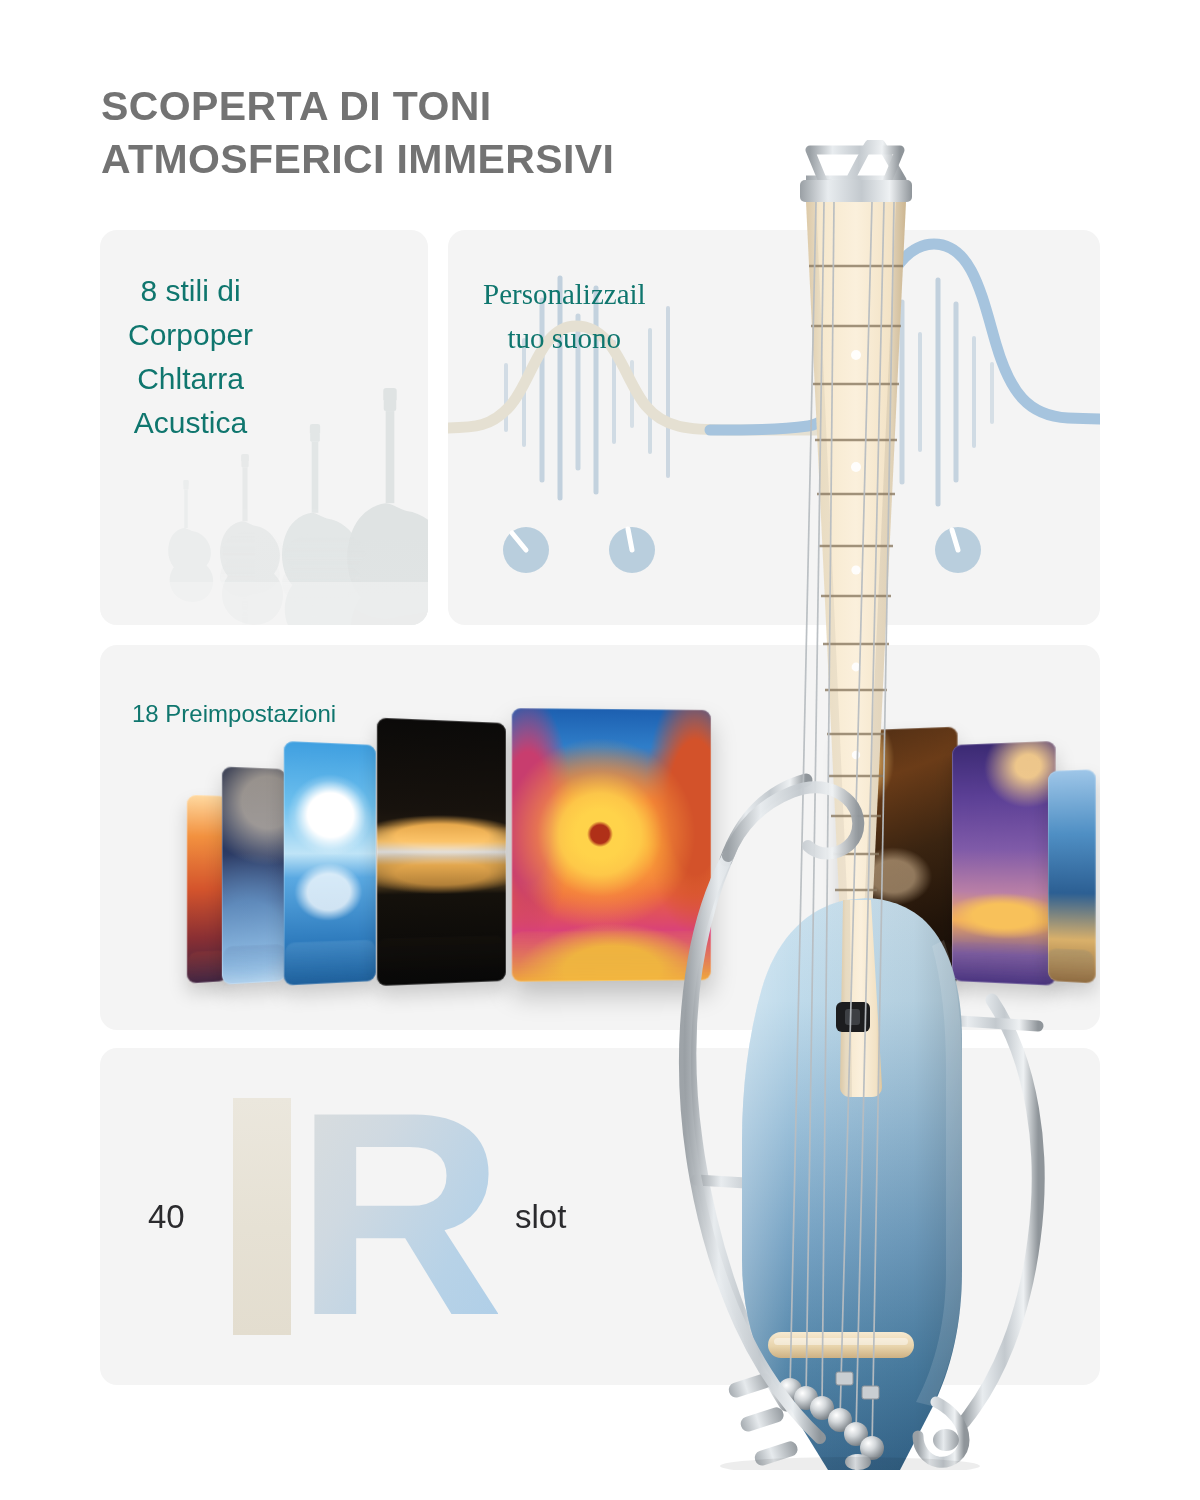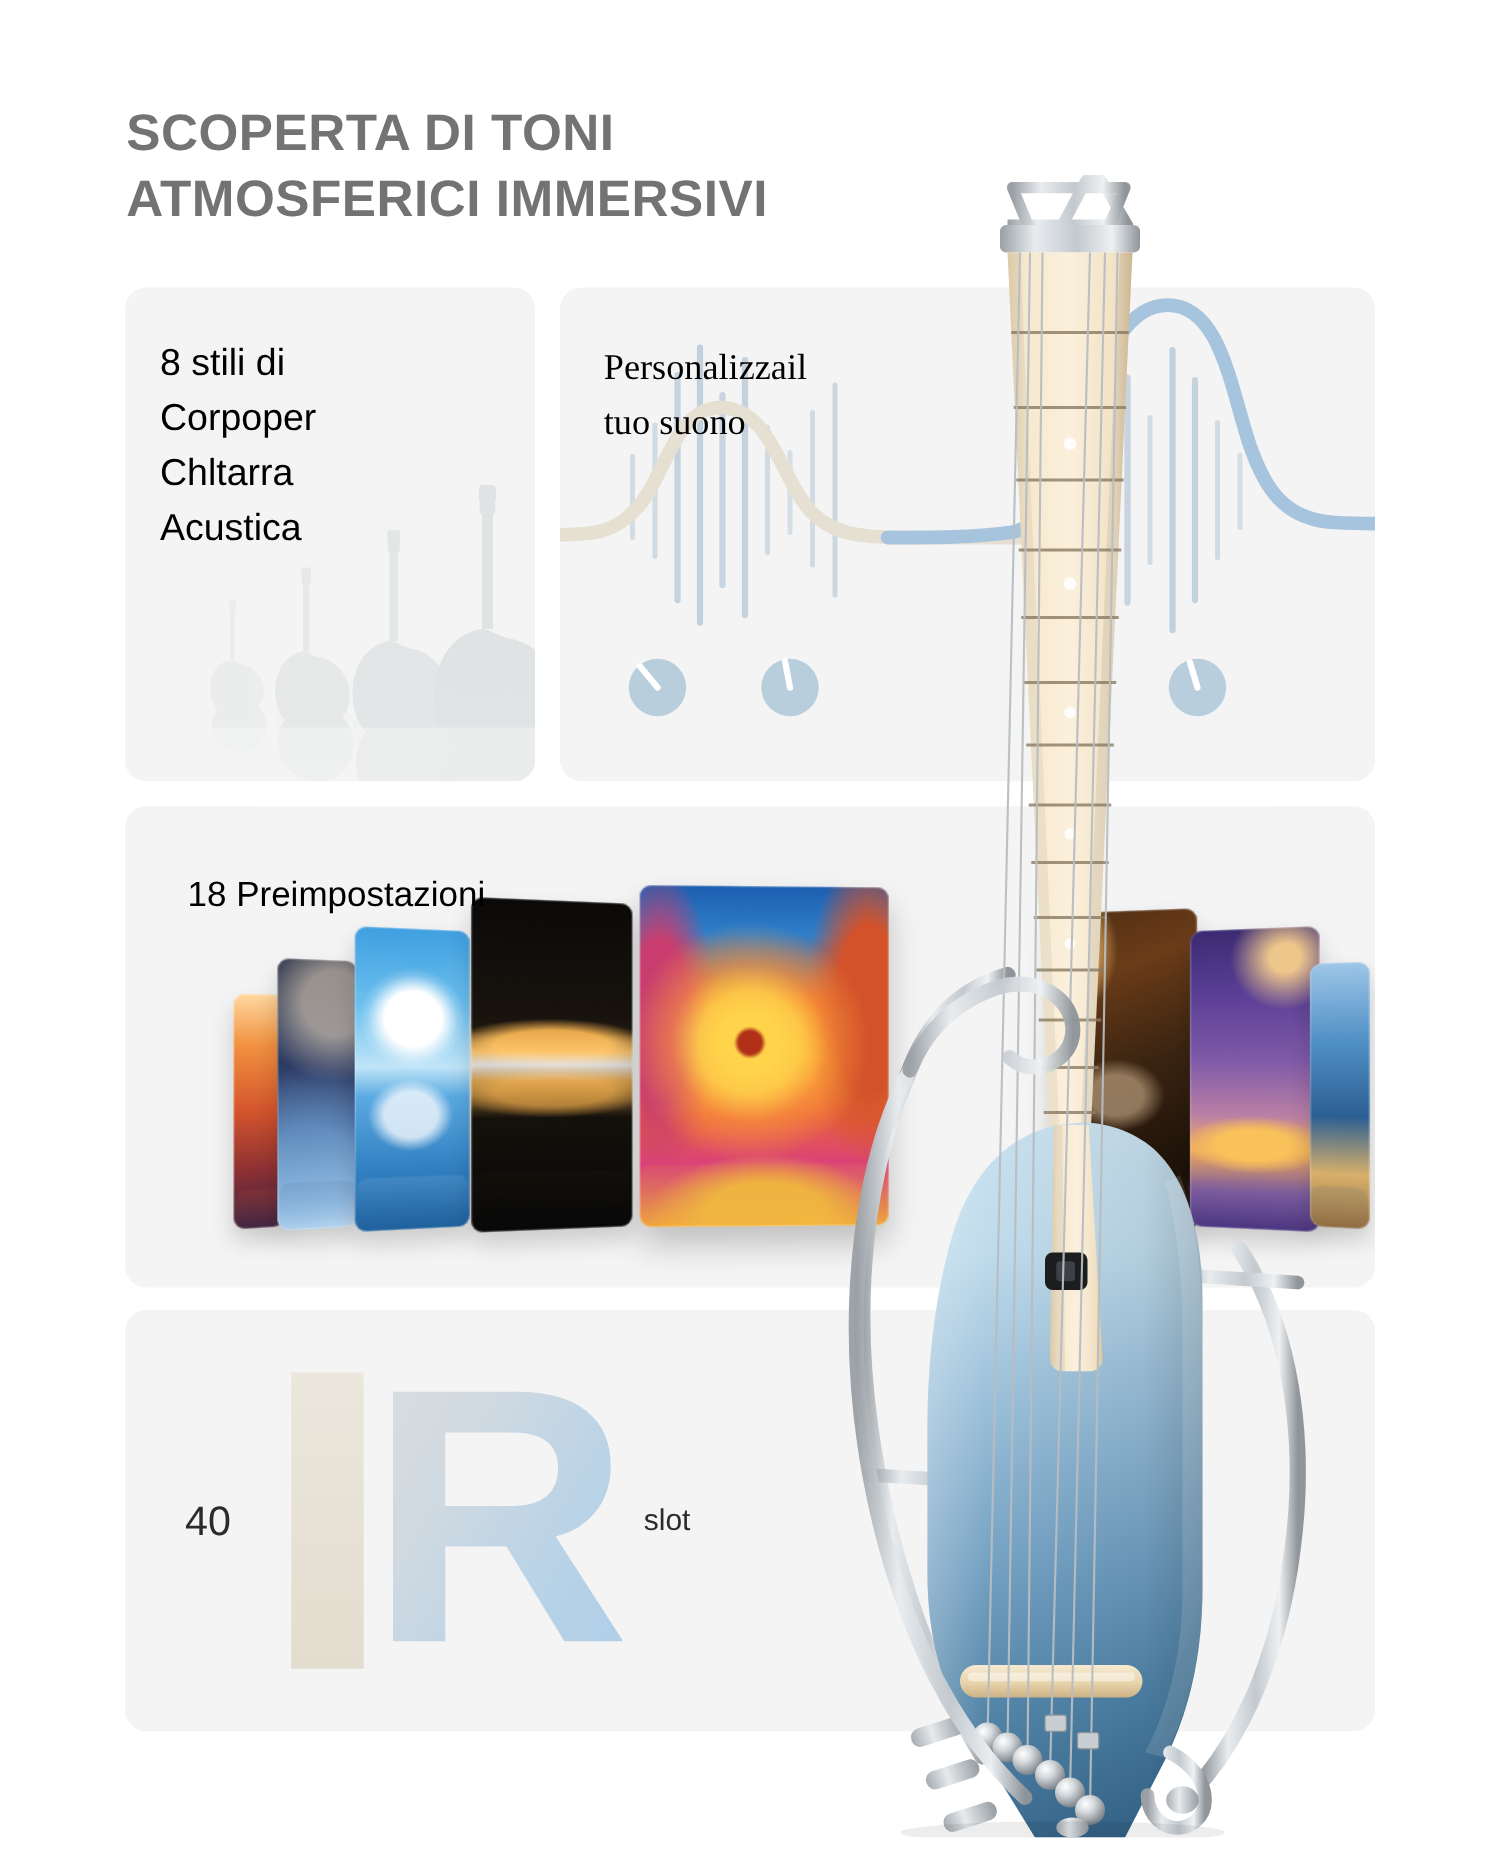--- a/index.html
+++ b/index.html
@@ -35,27 +35,28 @@
   }
   #card-styles   { left:100px; top:230px;  width:328px; height:395px; }
   #card-custom   { left:448px; top:230px;  width:652px; height:395px; }
   #card-presets  { left:100px; top:645px;  width:1000px; height:385px; }
   #card-ir       { left:100px; top:1048px; width:1000px; height:337px; }
 
   .card-title {
     position:absolute;
     font-family:"Liberation Sans", sans-serif;
     font-weight:400;
-    color:#000000;
+    color:#0f766e;
     white-space:pre-line;
     z-index:6;
+    text-align:center;
   }
   #t-styles  { left:28px; top:39px; font-size:30px; line-height:44px; }
   #t-custom  { left:35px; top:42px; font-size:29px; line-height:44px;font-family:Liberation Serif, serif; }
-  #t-presets { left:50px; top:55px; font-size:28px; }
+  #t-presets { left:32px; top:55px; font-size:24px; }
 
   
   .sil-wrap { position:absolute; left:0; top:0; width:100%; height:100%; }
 
   
   .wave-wrap { position:absolute; left:0; top:0; width:100%; height:100%; }
 
   
   .presets-stage {
     position:absolute;
@@ -116,21 +117,21 @@
     letter-spacing:-6px;
     background:linear-gradient(120deg,#dcdedd 0%,#cfd9e1 35%,#b7d2e7 72%,#aecee8 100%);
     -webkit-background-clip:text;
             background-clip:text;
     color:transparent;
   }
   #ir-slot {
     position:absolute; left:415px; top:50%;
     transform:translateY(-50%);
     font-family:"Liberation Sans", sans-serif;
-    font-size:24px; color:#2b2b2e;
+    font-size:33px; color:#2b2b2e;
   }
 
   
   #guitar {
     position:absolute;
     left:600px; top:140px;
     width:520px; height:1330px;
     z-index:40;
     pointer-events:none;
   }

